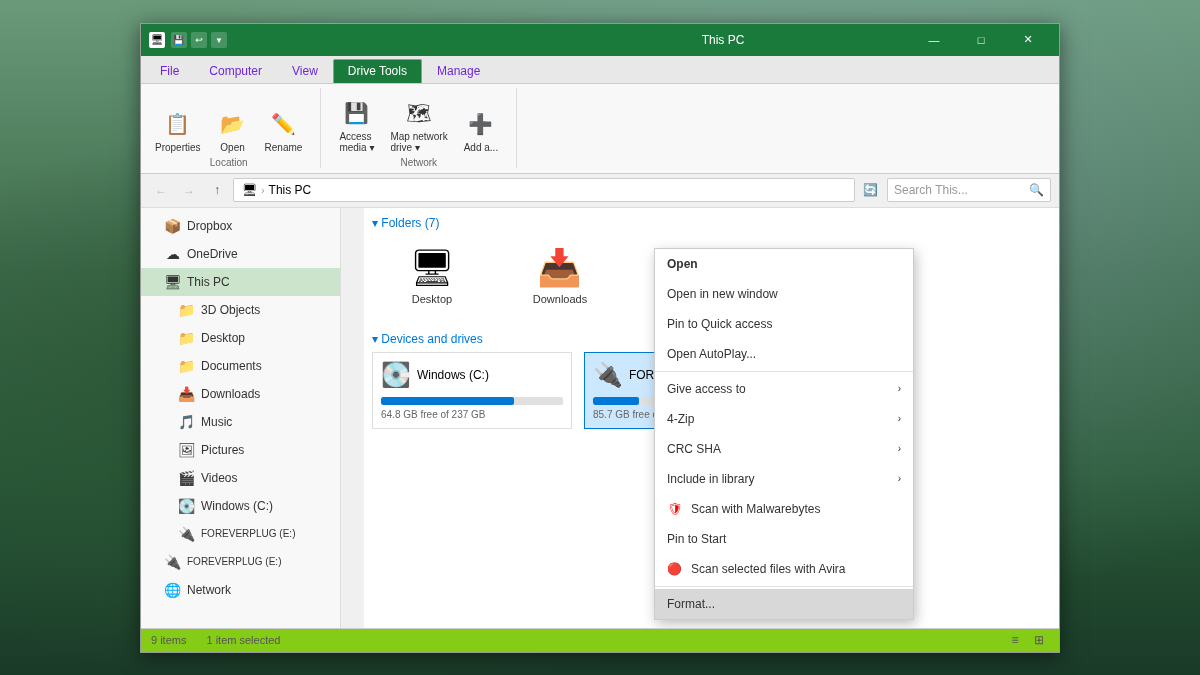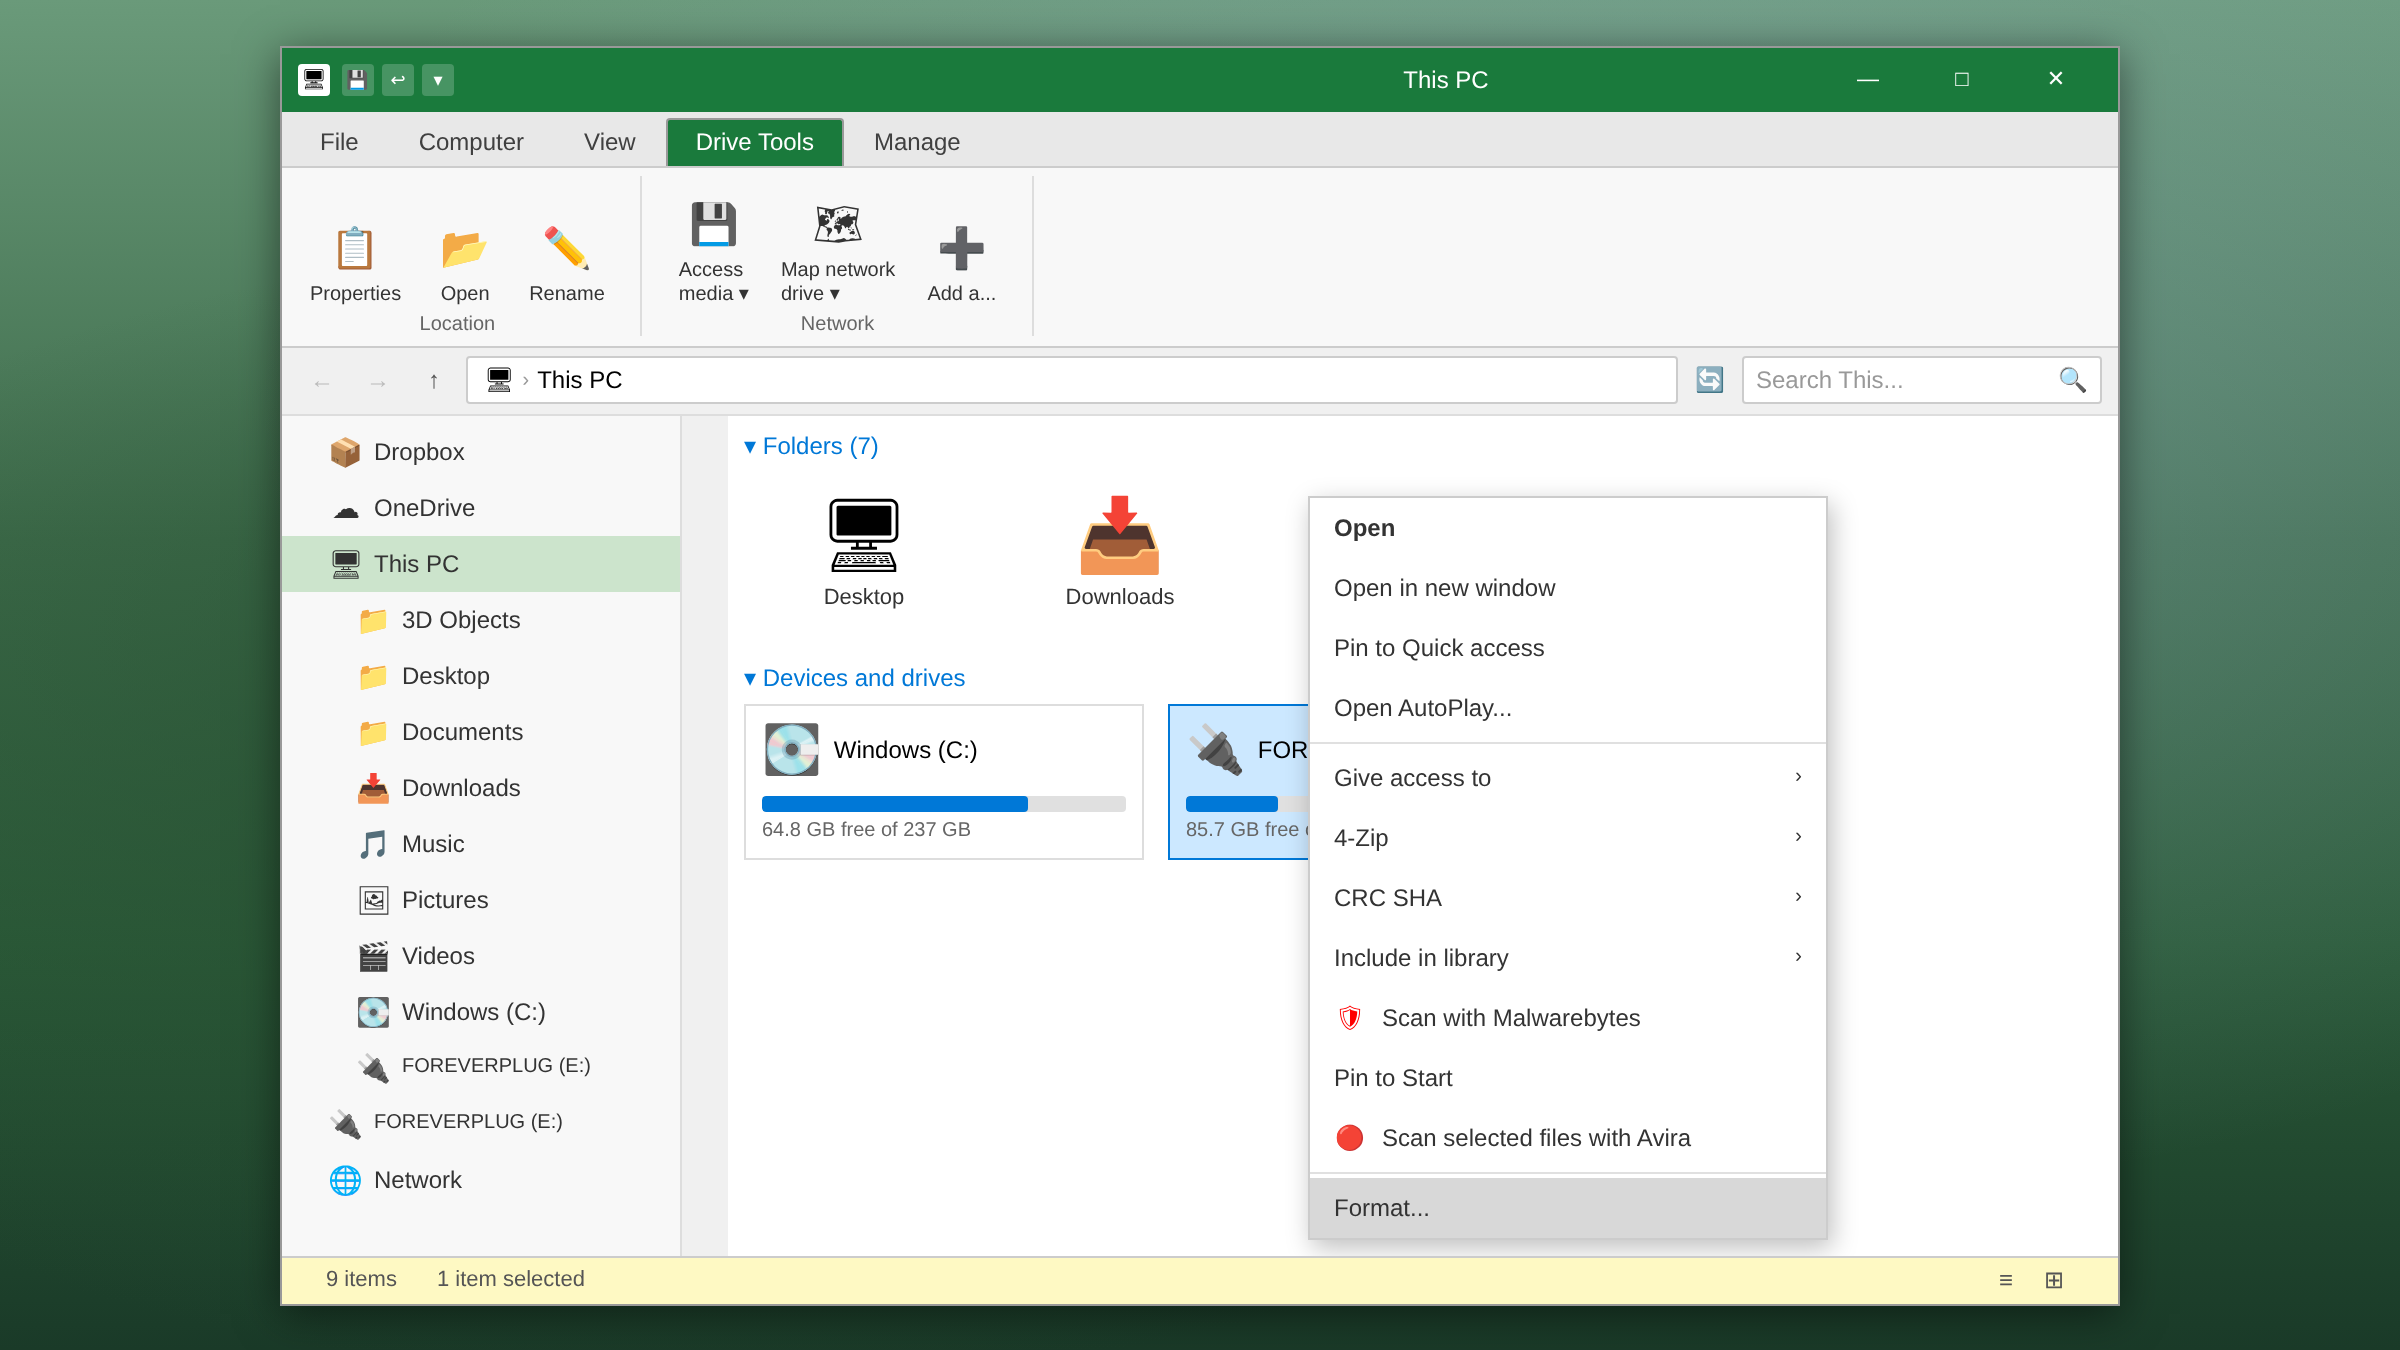--- a/index.html
+++ b/index.html
@@ -115,21 +115,21 @@
     .ribbon-tab {
       height: 24px;
       padding: 0 14px;
       display: flex;
       align-items: center;
       font-size: 12px;
       cursor: pointer;
       border: 1px solid transparent;
       border-bottom: none;
       background: transparent;
-      color: #404040;
+      color: #6d28d9;
     }
     .ribbon-tab.active {
       background: #1a7a3c;
       color: white;
       border-color: #999;
       z-index: 1;
     }
 
     
     .ribbon {
@@ -214,21 +214,21 @@
       border: 1px solid #ccc;
       border-radius: 2px;
       display: flex;
       align-items: center;
       padding: 0 8px;
       font-size: 12px;
       gap: 4px;
     }
     .breadcrumb-sep { color: #999; font-size: 10px; }
     .search-box {
-      width: 180px;
+      width: 164px;
       height: 24px;
       background: white;
       border: 1px solid #ccc;
       border-radius: 2px;
       display: flex;
       align-items: center;
       padding: 0 6px;
       gap: 4px;
       font-size: 12px;
       color: #999;
@@ -352,25 +352,25 @@
       border-radius: 2px;
     }
     .device-storage-text {
       font-size: 10px;
       color: #666;
     }
 
     
     .status-bar {
       height: 24px;
-      background: #fef9c3;
+      background: #84cc16;
       border-top: 1px solid #ccc;
       display: flex;
       align-items: center;
-      padding: 0 22px;
+      padding: 0 10px;
       font-size: 11px;
       color: #555;
       gap: 20px;
       flex-shrink: 0;
     }
     .status-right {
       margin-left: auto;
       display: flex;
       gap: 4px;
     }

